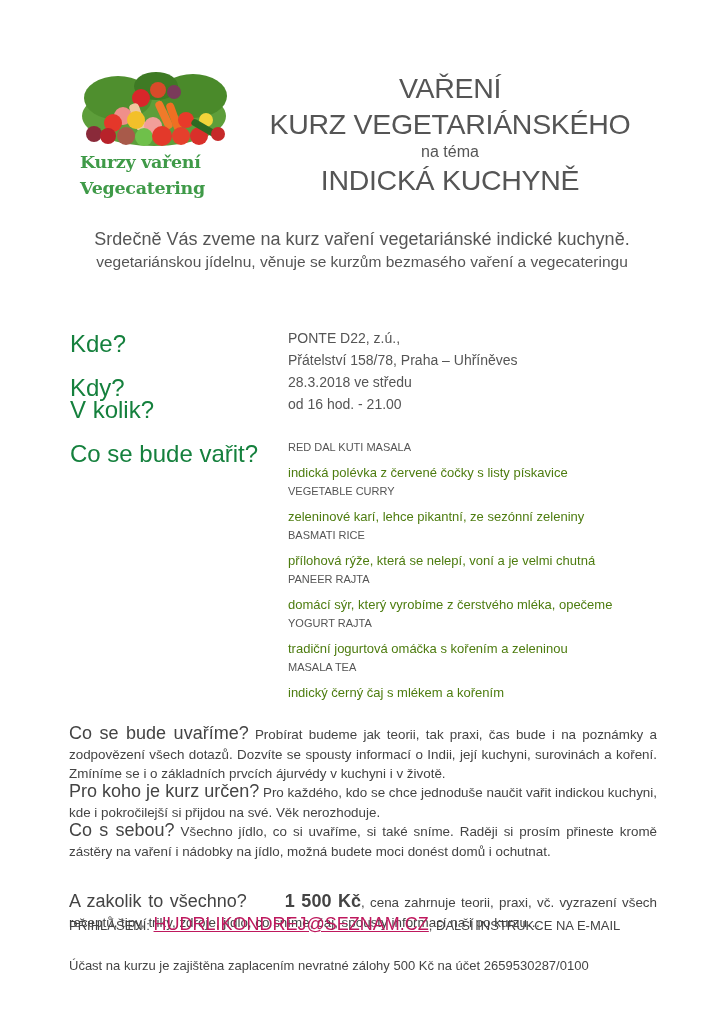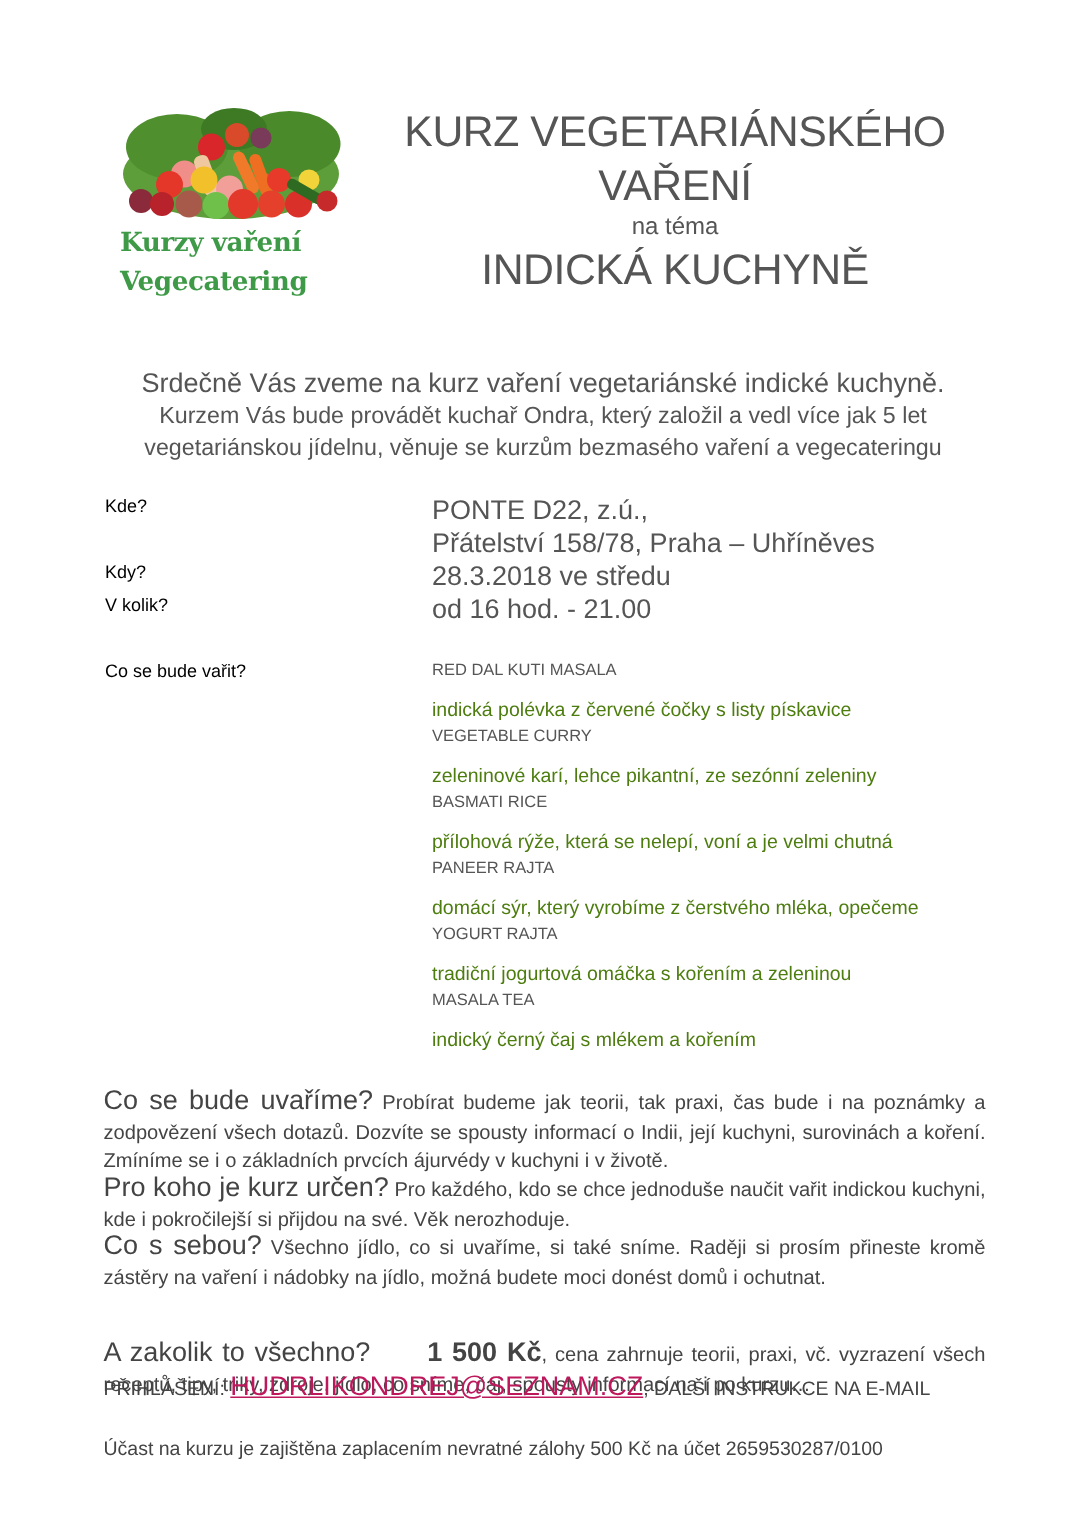--- a/index.html
+++ b/index.html
@@ -19,26 +19,26 @@
     .logo-l1 { top: 84px; }
     .logo-l2 { top: 110px; }
 
     
     .title-block { left: 240px; top: 70px; width: 420px; text-align: center; color: #555; }
     .t-big { font-size: 28.5px; line-height: 36px; letter-spacing: -0.3px; }
     .t-small { font-size: 16px; line-height: 20px; }
 
     
     .intro { left: 40px; top: 228px; width: 644px; text-align: center; color: #555; }
-    .intro-lead { font-size: 18px; line-height: 23px; margin-top: 16px; }
+    .intro-lead { font-size: 18px; line-height: 23px; }
     .intro-body { font-size: 15.5px; line-height: 21px; }
 
     
-    .info-label { left: 70px; font-size: 12px; color: #000000; }
-    .info-value { left: 288px; font-size: 18px; color: #555; }
+    .info-label { left: 70px; font-size: 24px; color: #15803d; }
+    .info-value { left: 288px; font-size: 14px; color: #555; }
 
     
     .menu-name { left: 288px; font-size: 11px; color: #555; }
     .menu-desc { left: 288px; font-size: 13px; color: #4d7c0f; }
 
     
     .para {
       left: 69px; width: 588px; font-size: 13.4px; line-height: 19.5px; color: #444;
       text-align: justify; text-align-last: left;
     }
@@ -78,29 +78,28 @@
     <circle cx="103" cy="68" r="9" fill="#e5402c"></circle>
     <circle cx="121" cy="68" r="9" fill="#d9302a"></circle>
     <rect x="112" y="56" width="26" height="7" rx="3" fill="#2e6a22" transform="rotate(30 125 60)"></rect>
     <circle cx="140" cy="66" r="7" fill="#c62a2a"></circle>
   </svg>
   <div class="logo-text logo-l1">Kurzy vaření</div>
   <div class="logo-text logo-l2">Vegecatering</div>
 </div>
 
 <div class="abs title-block">
+  <div class="t-big">VAŘENÍ</div>
   <div class="t-big">KURZ VEGETARIÁNSKÉHO</div>
-  <div class="t-big">VAŘENÍ</div>
   <div class="t-small">na téma</div>
   <div class="t-big">INDICKÁ KUCHYNĚ</div>
 </div>
 
 <div class="abs intro">
   <div class="intro-lead">Srdečně Vás zveme na kurz vaření vegetariánské indické kuchyně.</div>
-  <div class="intro-body">Kurzem Vás bude provádět kuchař Ondra, který založil a vedl více jak 5 let</div>
   <div class="intro-body">vegetariánskou jídelnu, věnuje se kurzům bezmasého vaření a vegecateringu</div>
 </div>
 
 <div class="abs info-label" style="top:330px">Kde?</div>
 <div class="abs info-value" style="top:330px">PONTE D22, z.ú.,</div>
 <div class="abs info-value" style="top:352px">Přátelství 158/78, Praha – Uhříněves</div>
 <div class="abs info-label" style="top:374px">Kdy?</div>
 <div class="abs info-value" style="top:374px">28.3.2018 ve středu</div>
 <div class="abs info-label" style="top:396px">V kolik?</div>
 <div class="abs info-value" style="top:396px">od 16 hod. - 21.00</div>

